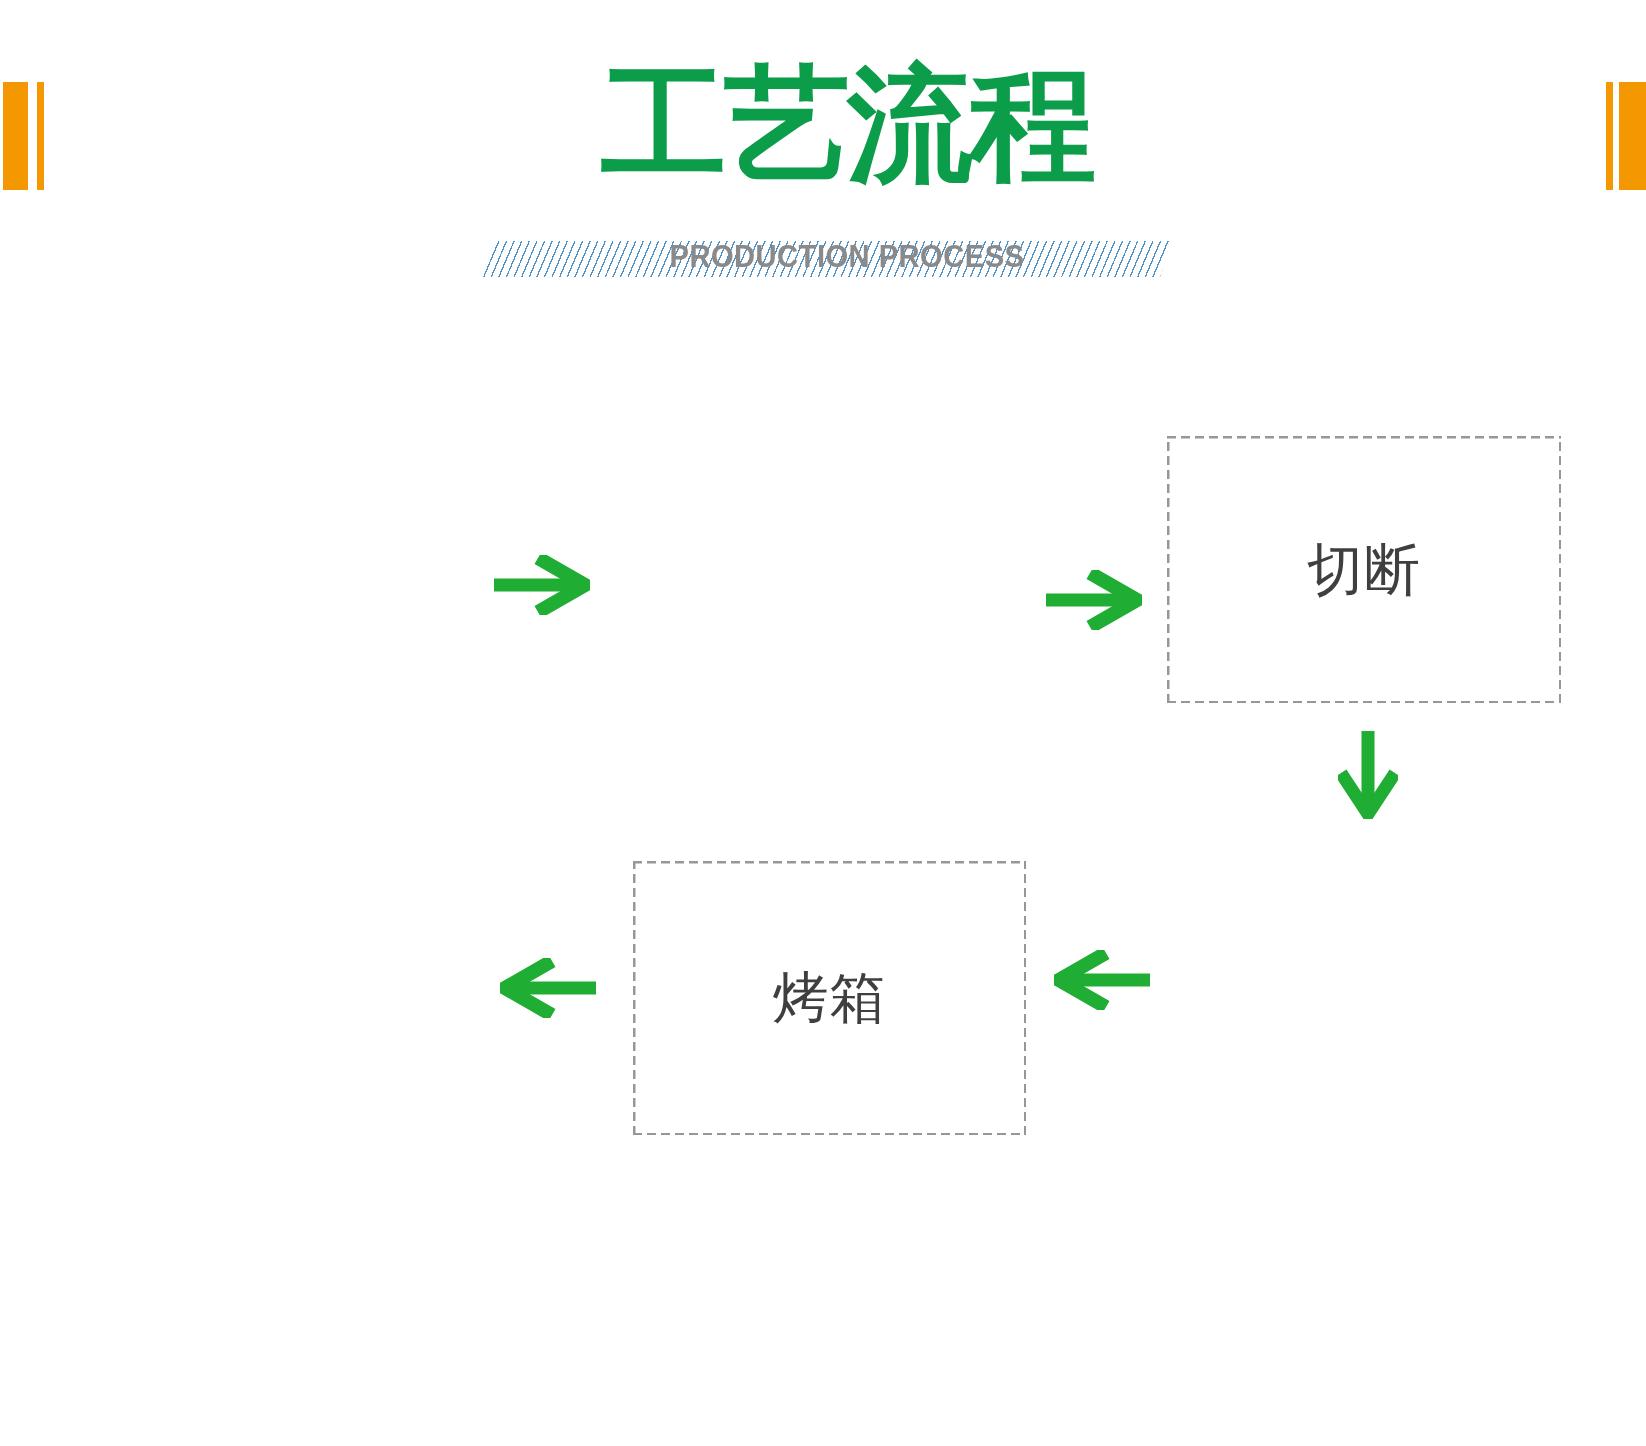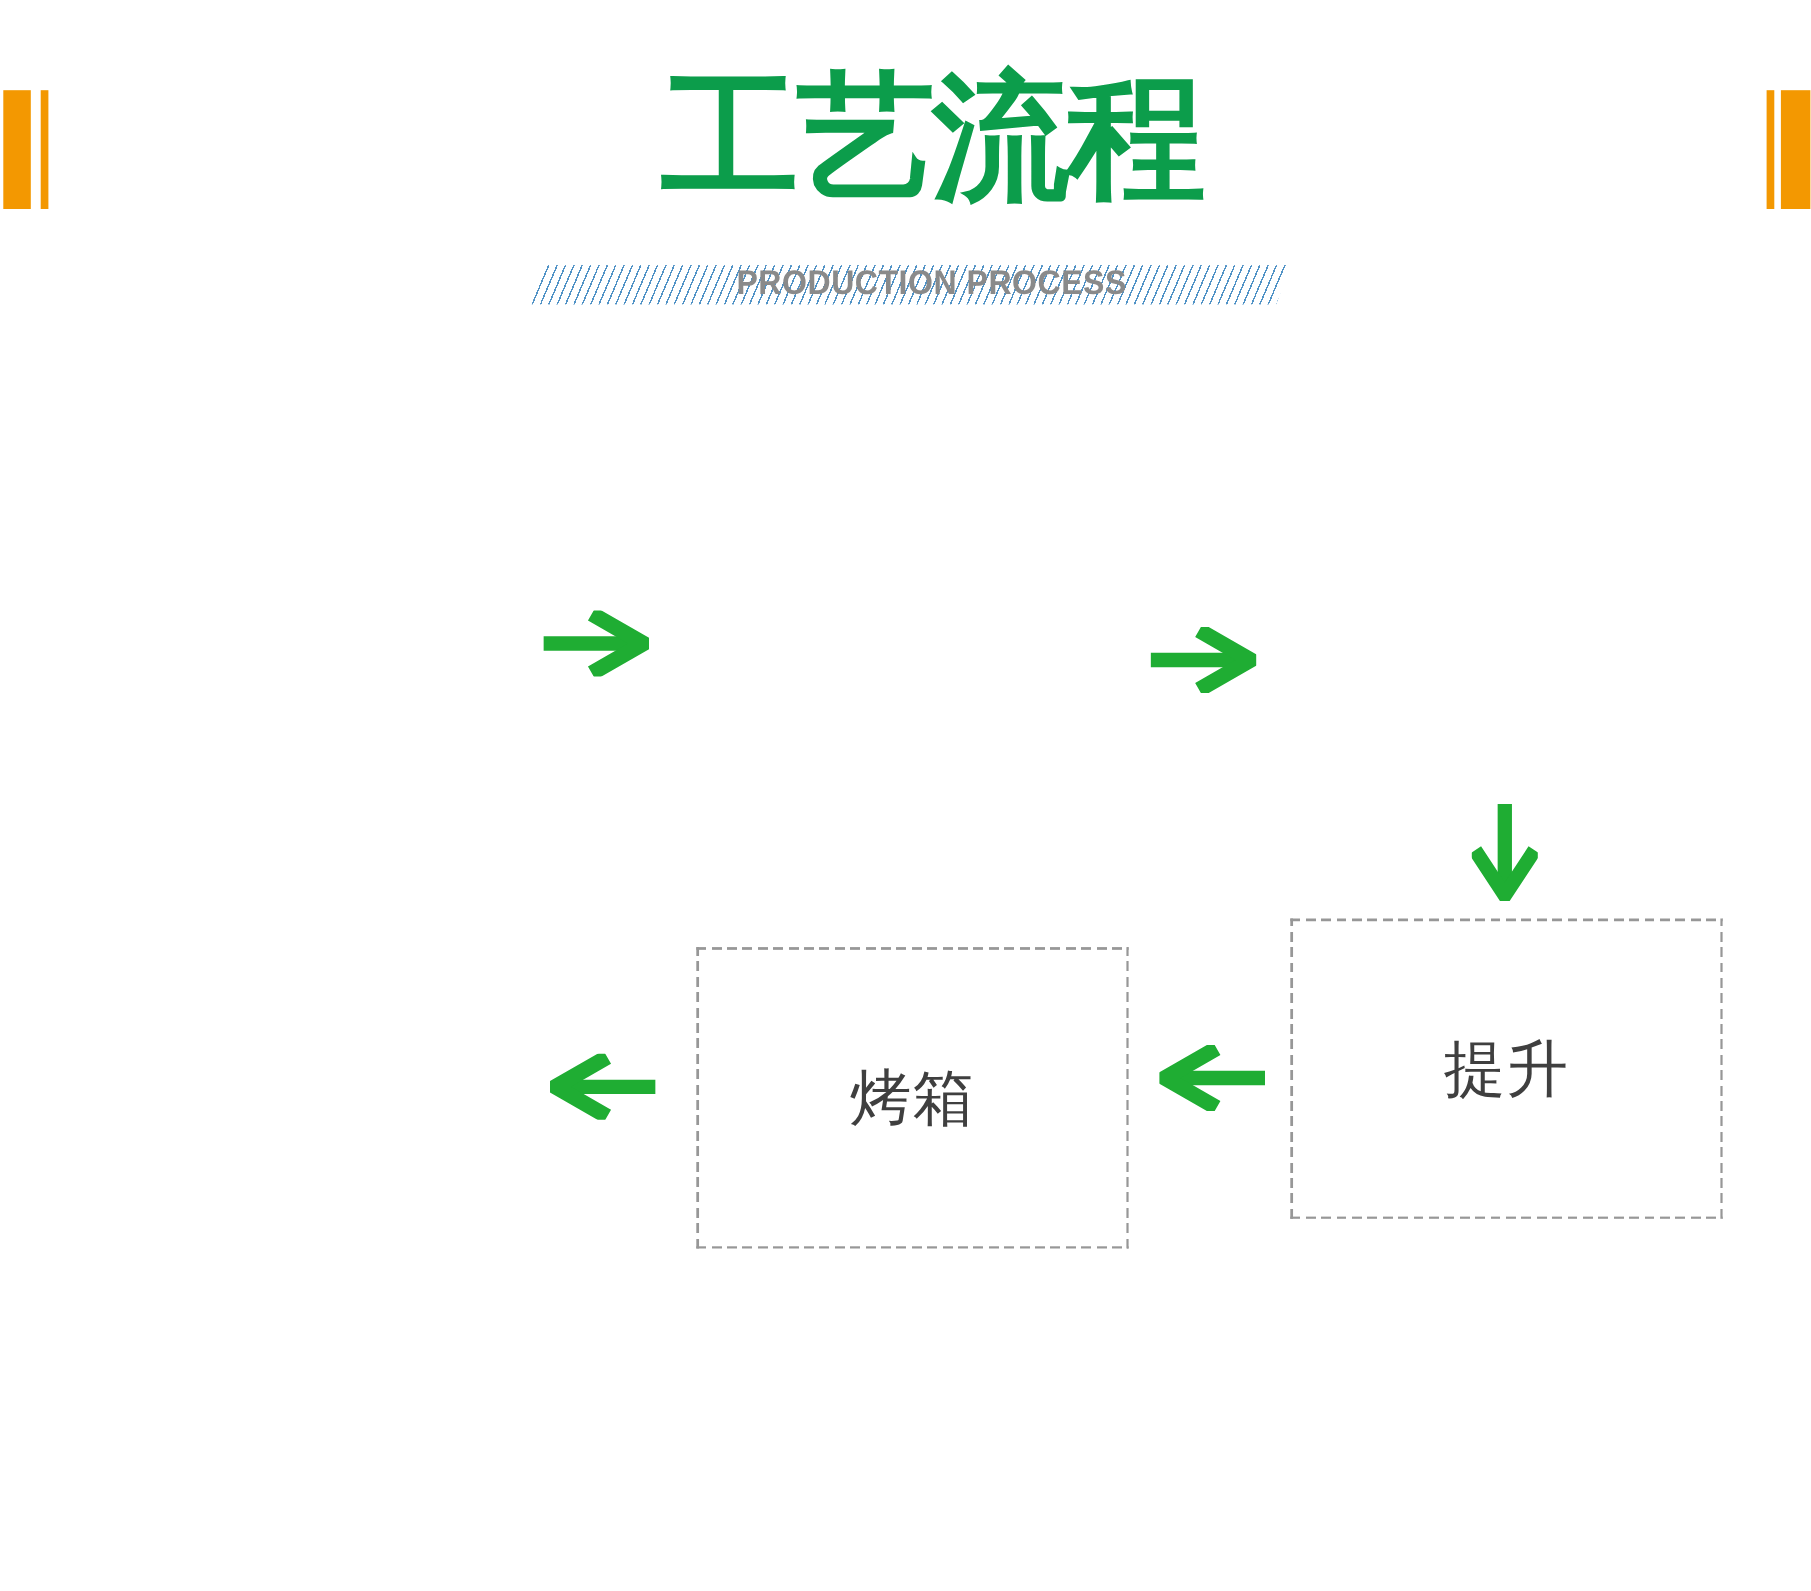--- a/index.html
+++ b/index.html
@@ -70,22 +70,22 @@
 
   <div class="accent-bar bar-left-thick"></div>
   <div class="accent-bar bar-left-thin"></div>
   <div class="accent-bar bar-right-thin"></div>
   <div class="accent-bar bar-right-thick"></div>
 
   <div class="page-title">工艺流程</div>
   <div class="subtitle-band"></div>
   <div class="page-subtitle">PRODUCTION PROCESS</div>
 
-  <div class="fbox" id="box-step4">
-    <span class="step-label">提升</span>
+  <div class="fbox" id="box-step3">
+    <span class="step-label">切断</span>
   </div>
   <div class="fbox" id="box-step5">
     <span class="step-label">烤箱</span>
   </div>
 
   <div class="arrow" id="arrow-1">
     <svg width="96" height="60" viewBox="0 0 96 60">
       <line class="stroke" x1="0" y1="30" x2="80" y2="30" stroke-width="13"></line>
       <polyline class="stroke" points="44,3 91,30 44,57" stroke-width="14"></polyline>
     </svg>

